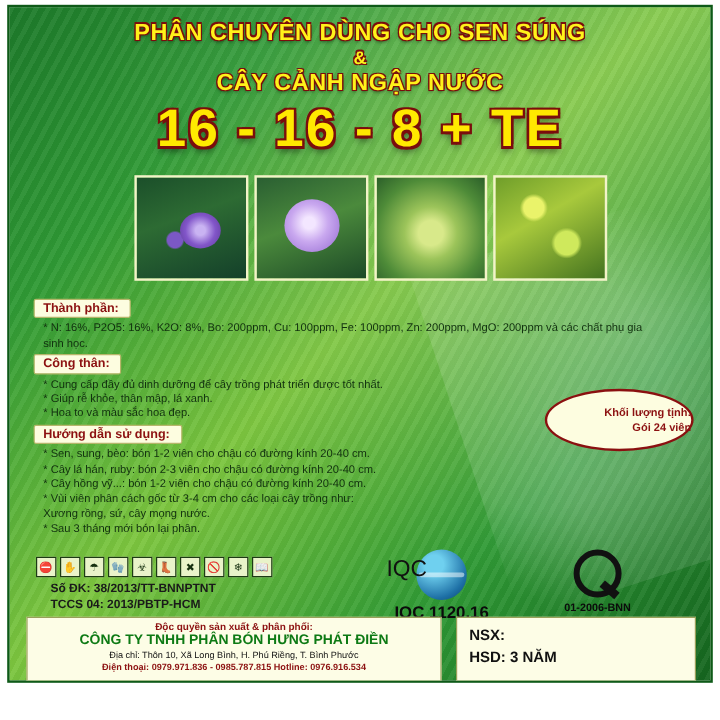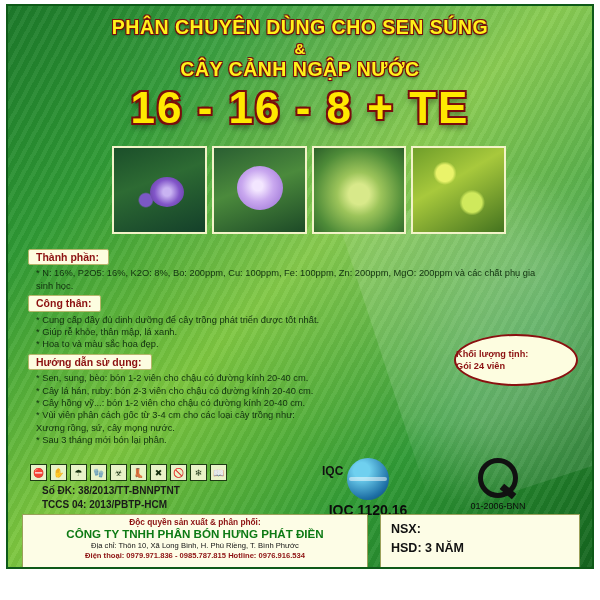--- a/index.html
+++ b/index.html
@@ -97,24 +97,24 @@
     background:#fdfde0;border:1px solid #b6b66a;
     color:#8c1111;font-weight:bold;font-size:10.5px;
     padding:1px 9px 1px 7px;margin:3px 0 2px 6px;
     border-radius:2px;
   }
   .txt{color:#11300f;padding-left:14px;}
   .bullet{display:block;text-indent:-8px;padding-left:8px;}
 
   
   .netwt{
-    position:absolute;right:14px;top:328px;width:120px;height:48px;
+    position:absolute;right:14px;top:318px;width:120px;height:48px;
     border:2px solid #8a1010;border-radius:50%;
     background:#fdfde0;
-    display:flex;flex-direction:column;align-items:flex-start;justify-content:center;
+    display:flex;flex-direction:column;align-items:flex-end;justify-content:center;
     color:#8c1111;font-weight:bold;font-size:9.2px;line-height:12px;text-align:center;
   }
 
   
   .picto{
     position:absolute;left:22px;top:458px;display:flex;gap:3px;
   }
   .pic{
     width:15px;height:15px;border:1px solid #1d3a14;background:#e9f3c9;
     display:flex;align-items:center;justify-content:center;
@@ -132,35 +132,35 @@
   }
   .iqc .globe{
     width:42px;height:42px;border-radius:50%;margin:0 auto;
     background:radial-gradient(circle at 35% 30%,#6fd0ef 0 20%,#1d6fa5 70%,#0b3f63 100%);
     position:relative;
   }
   .iqc .globe:after{
     content:"";position:absolute;left:2px;top:19px;width:38px;height:4px;background:rgba(255,255,255,.5);border-radius:2px;
   }
   .iqc .iqcword{
-    position:absolute;left:-6px;top:6px;font-weight:bold;font-size:12px;color:#111;
+    position:absolute;left:-6px;top:6px;font-weight:normal;font-size:19px;color:#111;
   }
   .iqc .cap{font-size:14px;font-weight:bold;margin-top:2px;}
   .qlogo{
     position:absolute;left:430px;top:452px;width:120px;text-align:center;color:#0b0b0b;
   }
   .qmark{
     width:40px;height:40px;margin:0 auto;border:5px solid #111;border-radius:50%;
     position:relative;box-sizing:border-box;
   }
   .qmark:after{
     content:"";position:absolute;right:-3px;bottom:-2px;width:16px;height:7px;background:#111;
     transform:rotate(40deg);
   }
-  .qlogo .cap{font-size:9px;font-weight:normal;margin-top:3px;}
+  .qlogo .cap{font-size:9px;font-weight:bold;margin-top:3px;}
 
   
   .company{
     position:absolute;left:14px;top:508px;width:346px;height:54px;
     background:#fdfde6;border:1px solid #9aa05a;
     text-align:center;box-sizing:border-box;padding:2px 2px 0;
   }
   .company .excl{color:#8c1111;font-weight:bold;font-size:8.3px;}
   .company .name{color:#0d7a14;font-weight:bold;font-size:11.6px;line-height:14px;}
   .company .addr{color:#111;font-size:7.6px;line-height:9.6px;}

